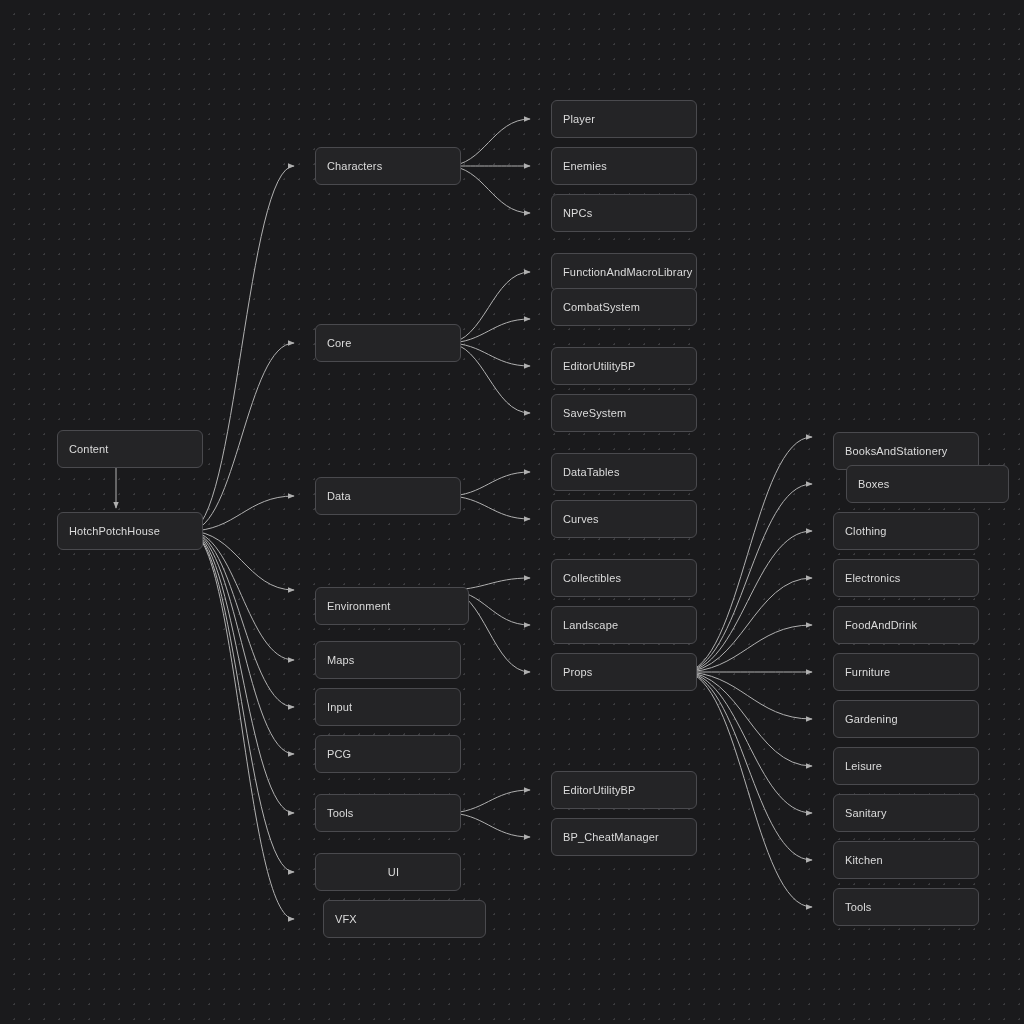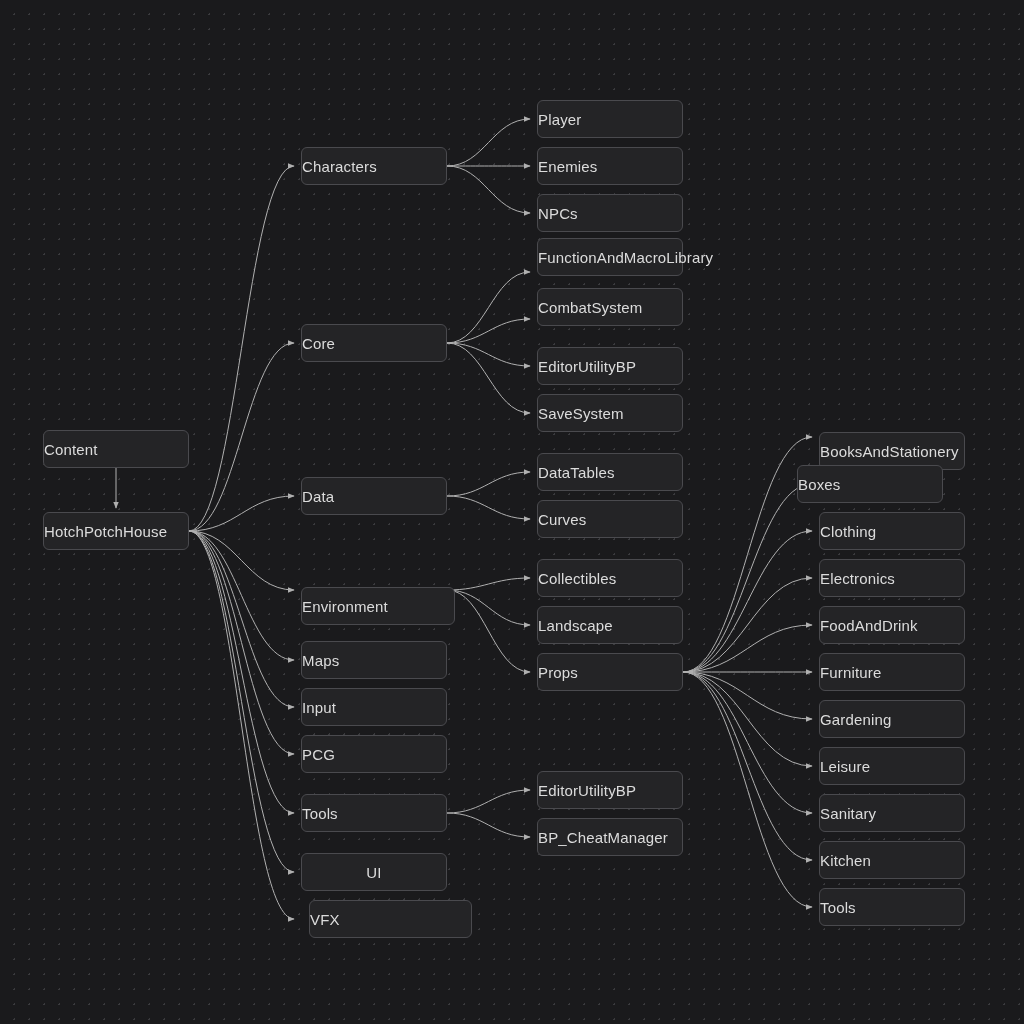--- a/index.html
+++ b/index.html
@@ -27,25 +27,27 @@
     pointer-events: none;
   }
   .node {
     position: absolute;
     box-sizing: border-box;
     background: #242426;
     border: 1px solid #4a4a4e;
     border-radius: 6px;
     display: flex;
     align-items: center;
+    padding-left: 11px;
     color: #dcdcdc;
-    font-size: 15px;
+    font-size: 11px;
     letter-spacing: 0.15px;
     white-space: nowrap;
     cursor: pointer;
+    margin-left: 14px;
   }
   .node-label {
     pointer-events: none;
   }
 </style>
 </head>
 <body>
 
 <div id="canvas">
   <svg id="edge-layer" viewBox="0 0 1024 1024">
@@ -130,21 +132,21 @@
       </div>
       <div class="node" style="left: 537px; top: 100px; width: 146px; height: 38px;">
         <span class="node-label">Player</span>
       </div>
       <div class="node" style="left: 537px; top: 147px; width: 146px; height: 38px;">
         <span class="node-label">Enemies</span>
       </div>
       <div class="node" style="left: 537px; top: 194px; width: 146px; height: 38px;">
         <span class="node-label">NPCs</span>
       </div>
-      <div class="node" style="left: 537px; top: 238px; width: 146px; height: 38px; text-align: center;">
+      <div class="node" style="left: 537px; top: 253px; width: 146px; height: 38px; text-align: center;">
         <span class="node-label">FunctionAndMacroLibrary</span>
       </div>
       <div class="node" style="left: 537px; top: 288px; width: 146px; height: 38px;">
         <span class="node-label">CombatSystem</span>
       </div>
       <div class="node" style="left: 537px; top: 347px; width: 146px; height: 38px;">
         <span class="node-label">EditorUtilityBP</span>
       </div>
       <div class="node" style="left: 537px; top: 394px; width: 146px; height: 38px;">
         <span class="node-label">SaveSystem</span>
@@ -166,21 +168,21 @@
       </div>
       <div class="node" style="left: 537px; top: 771px; width: 146px; height: 38px;">
         <span class="node-label">EditorUtilityBP</span>
       </div>
       <div class="node" style="left: 537px; top: 818px; width: 146px; height: 38px;">
         <span class="node-label">BP_CheatManager</span>
       </div>
       <div class="node" style="left: 819px; top: 432px; width: 146px; height: 38px;">
         <span class="node-label">BooksAndStationery</span>
       </div>
-      <div class="node" style="left: 797px; top: 465px; width: 146px; height: 38px;">
+      <div class="node" style="left: 832px; top: 465px; width: 163px; height: 38px;">
         <span class="node-label">Boxes</span>
       </div>
       <div class="node" style="left: 819px; top: 512px; width: 146px; height: 38px;">
         <span class="node-label">Clothing</span>
       </div>
       <div class="node" style="left: 819px; top: 559px; width: 146px; height: 38px;">
         <span class="node-label">Electronics</span>
       </div>
       <div class="node" style="left: 819px; top: 606px; width: 146px; height: 38px;">
         <span class="node-label">FoodAndDrink</span>

